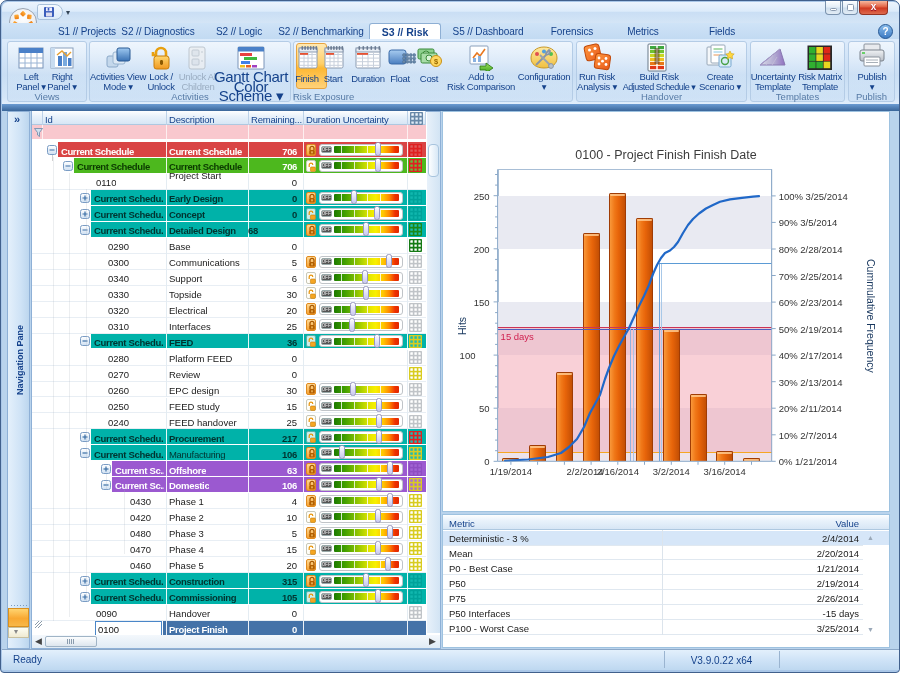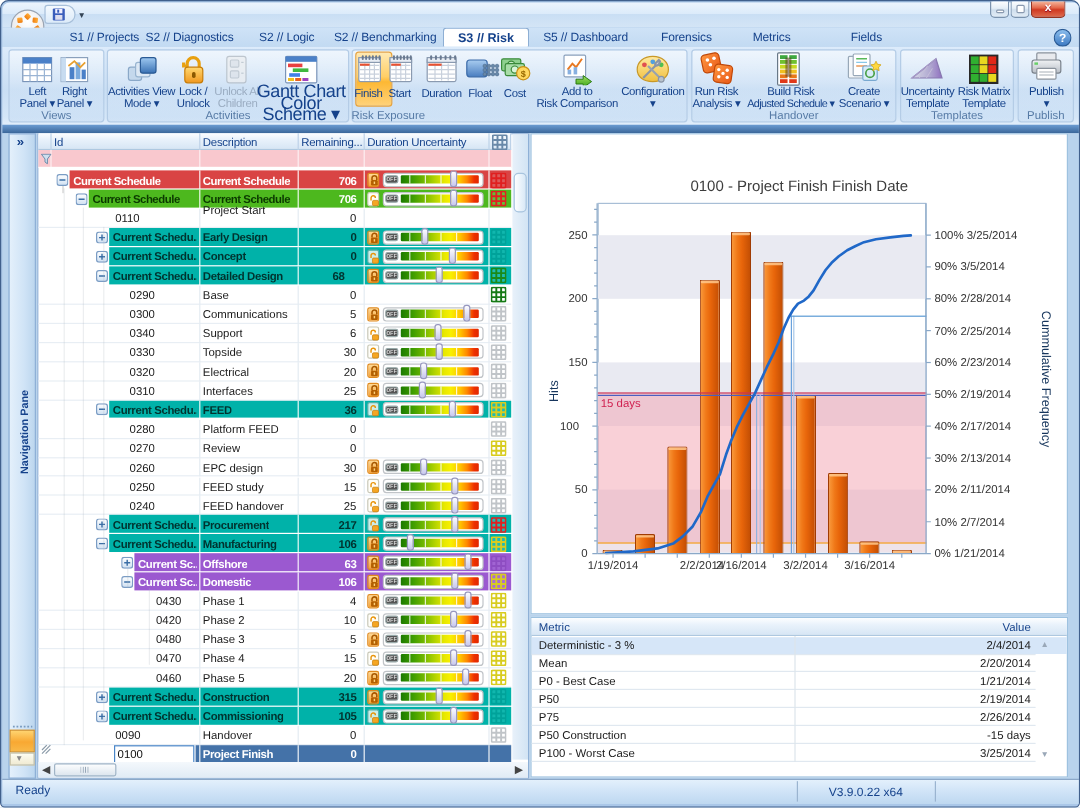--- a/index.html
+++ b/index.html
@@ -564,21 +564,21 @@
 <div class="abs" style="left:165px;top:221.05px;width:1px;height:15.95px;background:rgba(255,255,255,0.9)"></div>
 <div class="abs" style="left:247px;top:221.05px;width:1px;height:15.95px;background:rgba(255,255,255,0.9)"></div>
 <div class="abs" style="left:302px;top:221.05px;width:1px;height:15.95px;background:rgba(255,255,255,0.9)"></div>
 <div class="abs" style="left:406px;top:221.05px;width:1px;height:15.95px;background:rgba(255,255,255,0.9)"></div>
 <svg width="10" height="10" style="position:absolute;left:79px;top:223.65px">
       <rect x="0.5" y="0.5" width="9" height="9" rx="2" fill="url(#gexp)" stroke="#7a9cc4"></rect>
       <line x1="2.5" y1="5" x2="7.5" y2="5" stroke="#3a6ea5" stroke-width="1.2"></line>
     </svg>
 <div class="abs" style="left:93px;top:224.25px;font-weight:bold;font-size:9.5px;letter-spacing:-0.3px;color:#00332f;white-space:nowrap;overflow:hidden;max-width:70px">Current Schedu...</div>
 <div class="abs" style="left:168px;top:224.25px;font-weight:bold;font-size:9.5px;letter-spacing:-0.3px;color:#00332f;white-space:nowrap;overflow:hidden;max-width:79px">Detailed Design</div>
-<div class="abs" style="left:247px;top:224.25px;width:68px;text-align:center;font-weight:bold;font-size:9.5px;letter-spacing:-0.3px;color:#00332f">68</div>
+<div class="abs" style="left:247px;top:224.25px;width:68px;text-align:left;font-weight:bold;font-size:9.5px;letter-spacing:-0.3px;color:#00332f">68</div>
 <div style="position:absolute;left:305px;top:222.65px;width:10px;height:12px;border-radius:2px;background:linear-gradient(#ffd994,#f7a233);border:1px solid #e08a1e;box-sizing:border-box">
       <svg width="10" height="12" viewBox="0 0 10 12" style="position:absolute;left:0;top:0">
         <path d="M3 5 V3.4 A2 2 0 0 1 7 3.4 V5" fill="none" stroke="#a85800" stroke-width="1.3"></path>
         <rect x="2.2" y="5" width="5.6" height="4.6" rx="1" fill="#b35f00"></rect>
         <rect x="4.4" y="6.3" width="1.2" height="2" fill="#ffd27a"></rect>
       </svg>
     </div>
 <div style="position:absolute;left:318px;top:222.65px;width:84px;height:12px;background:#fff;border:1px solid #c0c4c8;border-radius:3px;box-sizing:border-box">
       <div style="position:absolute;left:1px;top:1.5px;width:11px;height:7px;background:#555;border-radius:2px;border:1px solid #9aa;color:#eee;font-size:5px;line-height:6.5px;text-align:center;font-family:'Liberation Mono',monospace">OFF</div>
       <div style="position:absolute;left:13.5px;top:1.5px;width:65px;height:7px;border-radius:1px;background:linear-gradient(90deg,#1c7a00 0%,#3f9e00 16%,#74b800 30%,#b4d400 44%,#e8e800 56%,#f8f000 64%,#ffc400 76%,#ff8800 85%,#ee3000 94%,#e02800 100%);"></div>
@@ -956,21 +956,21 @@
 <div class="abs" style="left:90px;top:444.35px;width:335px;height:14.75px;background:#00b2a9"></div>
 <div class="abs" style="left:165px;top:444.35px;width:1px;height:15.95px;background:rgba(255,255,255,0.9)"></div>
 <div class="abs" style="left:247px;top:444.35px;width:1px;height:15.95px;background:rgba(255,255,255,0.9)"></div>
 <div class="abs" style="left:302px;top:444.35px;width:1px;height:15.95px;background:rgba(255,255,255,0.9)"></div>
 <div class="abs" style="left:406px;top:444.35px;width:1px;height:15.95px;background:rgba(255,255,255,0.9)"></div>
 <svg width="10" height="10" style="position:absolute;left:79px;top:446.95000000000005px">
       <rect x="0.5" y="0.5" width="9" height="9" rx="2" fill="url(#gexp)" stroke="#7a9cc4"></rect>
       <line x1="2.5" y1="5" x2="7.5" y2="5" stroke="#3a6ea5" stroke-width="1.2"></line>
     </svg>
 <div class="abs" style="left:93px;top:447.55px;font-weight:bold;font-size:9.5px;letter-spacing:-0.3px;color:#00332f;white-space:nowrap;overflow:hidden;max-width:70px">Current Schedu...</div>
-<div class="abs" style="left:168px;top:447.55px;font-weight:bold;font-size:9.5px;letter-spacing:-0.3px;color:#00332f;white-space:nowrap;overflow:hidden;max-width:79px">Manufacturing</div>
+<div class="abs" style="left:168px;top:447.55px;font-weight:normal;font-size:9.5px;letter-spacing:-0.3px;color:#00332f;white-space:nowrap;overflow:hidden;max-width:79px">Manufacturing</div>
 <div class="abs" style="left:247px;top:447.55px;width:49px;text-align:right;font-weight:bold;font-size:9.5px;letter-spacing:-0.3px;color:#00332f">106</div>
 <div style="position:absolute;left:305px;top:445.95000000000005px;width:10px;height:12px;border-radius:2px;background:linear-gradient(#ffd994,#f7a233);border:1px solid #e08a1e;box-sizing:border-box">
       <svg width="10" height="12" viewBox="0 0 10 12" style="position:absolute;left:0;top:0">
         <path d="M3 5 V3.4 A2 2 0 0 1 7 3.4 V5" fill="none" stroke="#a85800" stroke-width="1.3"></path>
         <rect x="2.2" y="5" width="5.6" height="4.6" rx="1" fill="#b35f00"></rect>
         <rect x="4.4" y="6.3" width="1.2" height="2" fill="#ffd27a"></rect>
       </svg>
     </div>
 <div style="position:absolute;left:318px;top:445.95000000000005px;width:84px;height:12px;background:#fff;border:1px solid #c0c4c8;border-radius:3px;box-sizing:border-box">
       <div style="position:absolute;left:1px;top:1.5px;width:11px;height:7px;background:#555;border-radius:2px;border:1px solid #9aa;color:#eee;font-size:5px;line-height:6.5px;text-align:center;font-family:'Liberation Mono',monospace">OFF</div>
@@ -1411,21 +1411,21 @@
       <line x1="149.1" y1="350.3" x2="149.1" y2="353.8" stroke="#8aa8c8"></line>
       <line x1="175.8" y1="350.3" x2="175.8" y2="353.8" stroke="#8aa8c8"></line>
       <line x1="202.5" y1="350.3" x2="202.5" y2="353.8" stroke="#8aa8c8"></line>
       <line x1="229.3" y1="350.3" x2="229.3" y2="353.8" stroke="#8aa8c8"></line>
       <line x1="256.0" y1="350.3" x2="256.0" y2="353.8" stroke="#8aa8c8"></line>
       <line x1="282.7" y1="350.3" x2="282.7" y2="353.8" stroke="#8aa8c8"></line>
       <line x1="309.5" y1="350.3" x2="309.5" y2="353.8" stroke="#8aa8c8"></line>
     </svg>
 <div class="abs" style="left:458.6px;top:455.3px;width:30px;text-align:right;font-size:9.5px;color:#333">0</div>
 <div class="abs" style="left:458.6px;top:402.2px;width:30px;text-align:right;font-size:9.5px;color:#333">50</div>
-<div class="abs" style="left:458.6px;top:349.1px;width:30px;text-align:center;font-size:9.5px;color:#333">100</div>
+<div class="abs" style="left:458.6px;top:349.1px;width:30px;text-align:left;font-size:9.5px;color:#333">100</div>
 <div class="abs" style="left:458.6px;top:295.9px;width:30px;text-align:right;font-size:9.5px;color:#333">150</div>
 <div class="abs" style="left:458.6px;top:242.8px;width:30px;text-align:right;font-size:9.5px;color:#333">200</div>
 <div class="abs" style="left:458.6px;top:189.7px;width:30px;text-align:right;font-size:9.5px;color:#333">250</div>
 <div class="abs" style="left:777.7px;top:455.3px;font-size:9.5px;color:#333;white-space:nowrap">0% 1/21/2014</div>
 <div class="abs" style="left:777.7px;top:428.8px;font-size:9.5px;color:#333;white-space:nowrap">10% 2/7/2014</div>
 <div class="abs" style="left:777.7px;top:402.2px;font-size:9.5px;color:#333;white-space:nowrap">20% 2/11/2014</div>
 <div class="abs" style="left:777.7px;top:375.7px;font-size:9.5px;color:#333;white-space:nowrap">30% 2/13/2014</div>
 <div class="abs" style="left:777.7px;top:349.1px;font-size:9.5px;color:#333;white-space:nowrap">40% 2/17/2014</div>
 <div class="abs" style="left:777.7px;top:322.6px;font-size:9.5px;color:#333;white-space:nowrap">50% 2/19/2014</div>
 <div class="abs" style="left:777.7px;top:296.1px;font-size:9.5px;color:#333;white-space:nowrap">60% 2/23/2014</div>
@@ -1454,21 +1454,21 @@
 <div class="abs" style="left:442px;top:573.4px;width:420px;height:1px;background:#e0e8f0"></div>
 <div class="abs" style="left:448px;top:562.2px;font-size:9.5px;color:#1a1a1a">P0 - Best Case</div>
 <div class="abs" style="left:700px;top:562.2px;width:158px;text-align:right;font-size:9.5px;color:#1a1a1a">1/21/2014</div>
 <div class="abs" style="left:442px;top:588.3px;width:420px;height:1px;background:#e0e8f0"></div>
 <div class="abs" style="left:448px;top:577.1px;font-size:9.5px;color:#1a1a1a">P50</div>
 <div class="abs" style="left:700px;top:577.1px;width:158px;text-align:right;font-size:9.5px;color:#1a1a1a">2/19/2014</div>
 <div class="abs" style="left:442px;top:603.2px;width:420px;height:1px;background:#e0e8f0"></div>
 <div class="abs" style="left:448px;top:592.1px;font-size:9.5px;color:#1a1a1a">P75</div>
 <div class="abs" style="left:700px;top:592.1px;width:158px;text-align:right;font-size:9.5px;color:#1a1a1a">2/26/2014</div>
 <div class="abs" style="left:442px;top:618.2px;width:420px;height:1px;background:#e0e8f0"></div>
-<div class="abs" style="left:448px;top:607.0px;font-size:9.5px;color:#1a1a1a">P50 Construction</div>
+<div class="abs" style="left:448px;top:607.0px;font-size:9.5px;color:#1a1a1a">P50 Interfaces</div>
 <div class="abs" style="left:700px;top:607.0px;width:158px;text-align:right;font-size:9.5px;color:#1a1a1a">-15 days</div>
 <div class="abs" style="left:442px;top:633.2px;width:420px;height:1px;background:#e0e8f0"></div>
 <div class="abs" style="left:448px;top:622.0px;font-size:9.5px;color:#1a1a1a">P100 - Worst Case</div>
 <div class="abs" style="left:700px;top:622.0px;width:158px;text-align:right;font-size:9.5px;color:#1a1a1a">3/25/2014</div>
 <div class="abs" style="left:661px;top:529px;width:1px;height:105px;background:#dce4ec"></div>
 <div class="abs" style="left:866px;top:533px;font-size:7px;color:#9aa8b8">▲</div>
 <div class="abs" style="left:866px;top:625px;font-size:7px;color:#9aa8b8">▼</div>
 <div class="abs" style="left:1px;top:648px;width:898px;height:21px;background:linear-gradient(#e3f0fc,#cfe3f7 50%,#bed8f0);border-top:1px solid #8ca8c8"></div>
 <div class="abs nv" style="left:12px;top:653px;font-size:10px">Ready</div>
 <div class="abs" style="left:663px;top:650px;width:1px;height:17px;background:#9ab4d0"></div>

